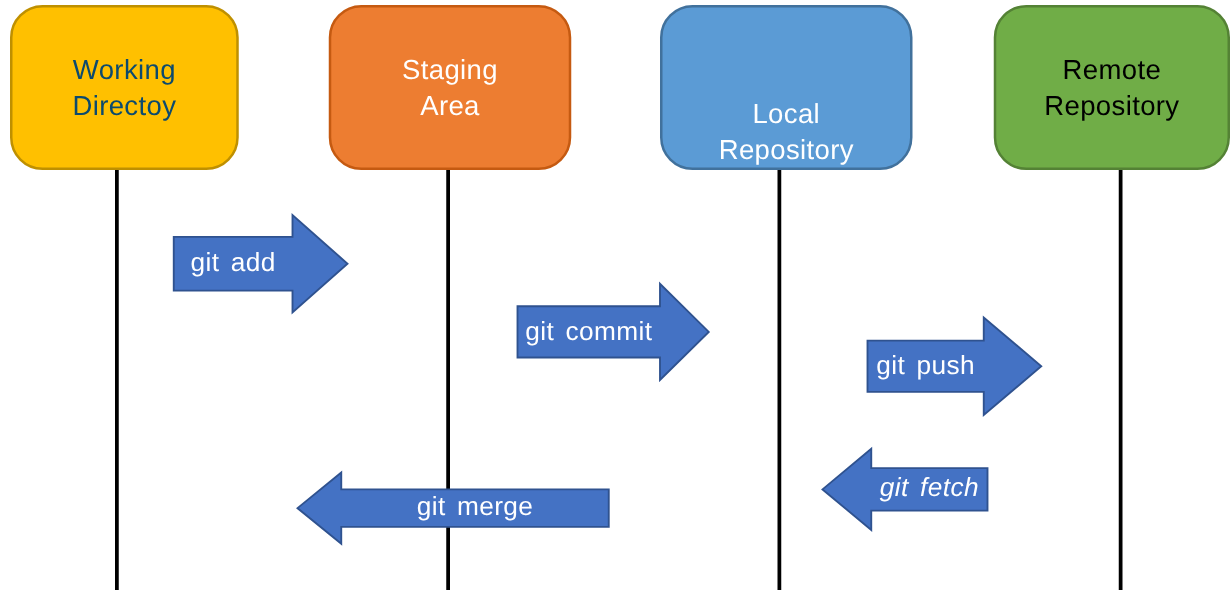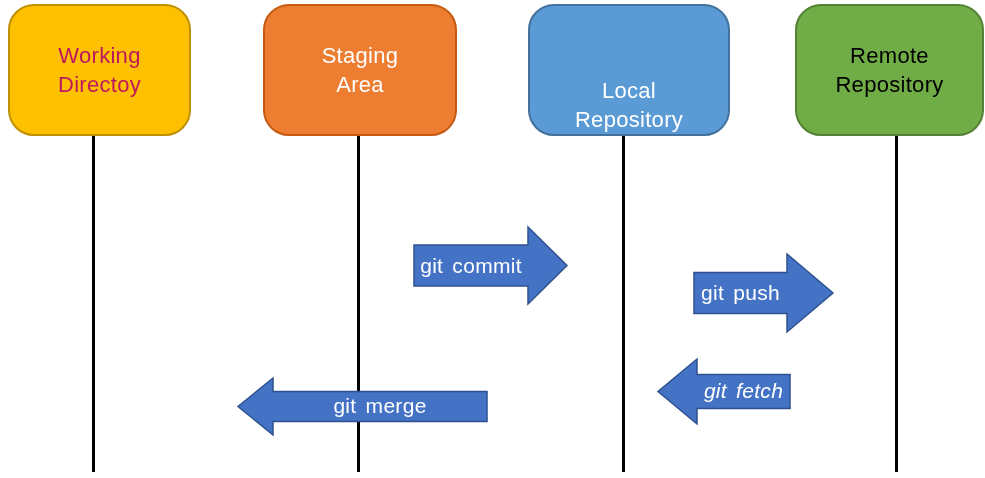--- a/index.html
+++ b/index.html
@@ -85,37 +85,43 @@
 </head>
 <body>
 
 <div class="canvas">
 
   <div class="lifeline line-1" style="background-color: rgb(0, 0, 0);"></div>
   <div class="lifeline line-2" style="background-color: rgb(0, 0, 0);"></div>
   <div class="lifeline line-3" style="background-color: rgb(0, 0, 0);"></div>
   <div class="lifeline line-4" style="background-color: rgb(0, 0, 0);"></div>
 
-  <div class="node node-1" style="background-color: rgb(255, 192, 0); border-color: rgb(191, 144, 0); color: #be185d;">
+  <div class="node node-1" style="background-color: rgb(255, 192, 0); border-color: rgb(191, 144, 0); color: #0c4a6e;">
     <span>Working</span>
     <span>Directoy</span>
   </div>
   <div class="node node-2" style="background-color: rgb(237, 125, 49); border-color: rgb(197, 90, 17); color: rgb(255, 255, 255);">
     <span>Staging</span>
     <span>Area</span>
   </div>
   <div class="node node-3" style="background-color: rgb(91, 155, 213); border-color: rgb(65, 113, 156); color: rgb(255, 255, 255);">
     <span>Local</span>
     <span>Repository</span>
   </div>
   <div class="node node-4" style="background-color: rgb(112, 173, 71); border-color: rgb(84, 130, 53); color: #000000;">
     <span>Remote</span>
     <span>Repository</span>
   </div>
 
+  <div class="arrow arrow-add">
+    <svg width="139" height="78" viewBox="0 0 139 78">
+      <polygon points="0,17.5 95,17.5 95,0 139,39 95,78 95,60.5 0,60.5" stroke-width="1.5" fill="#4472C4" stroke="#2F528F"></polygon>
+    </svg>
+    <div class="arrow-label label-add">git add</div>
+  </div>
 
   <div class="arrow arrow-push">
     <svg width="139" height="78" viewBox="0 0 139 78">
       <polygon points="0,18.5 93,18.5 93,0 139,39 93,78 93,59.5 0,59.5" stroke-width="1.5" fill="#4472C4" stroke="#2F528F"></polygon>
     </svg>
     <div class="arrow-label label-push">git push</div>
   </div>
 
   <div class="arrow arrow-commit">
     <svg width="153" height="77" viewBox="0 0 153 77">

